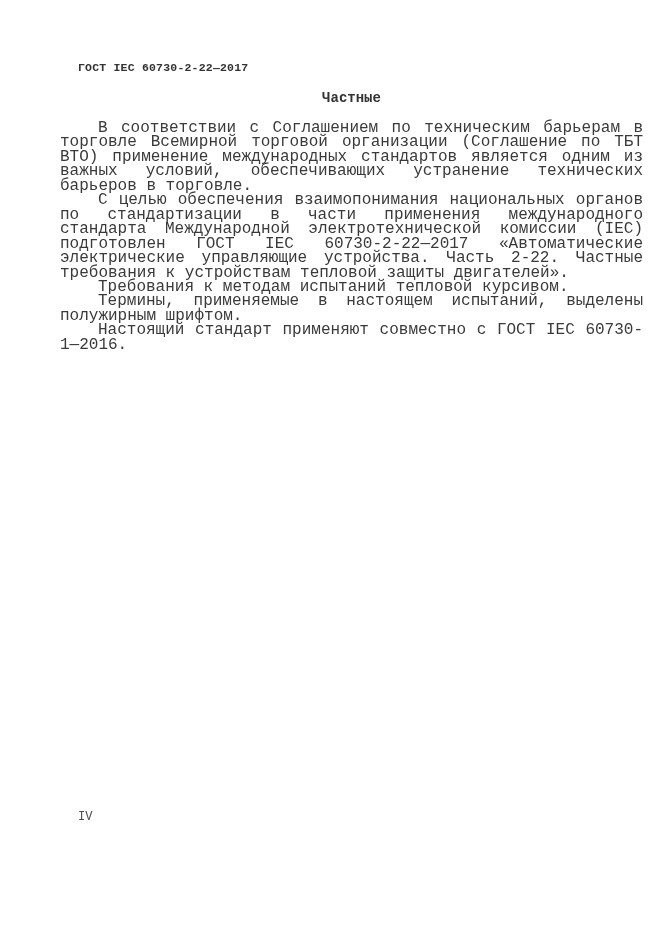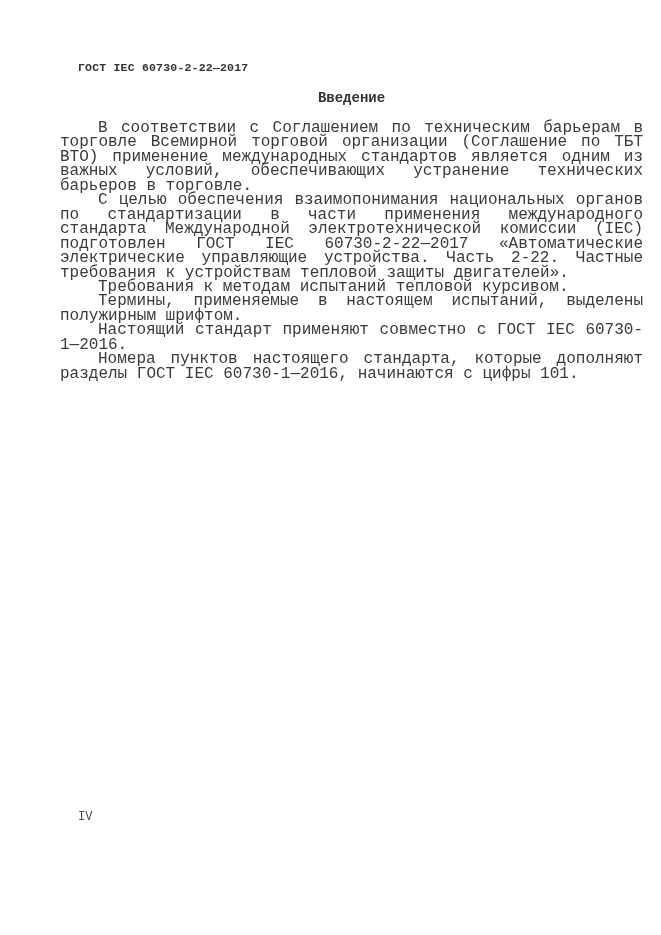--- a/index.html
+++ b/index.html
@@ -57,27 +57,26 @@
   }
 </style>
 </head>
 <body>
 
 <div class="page">
 
   <div class="running-header">ГОСТ IEC 60730-2-22—2017</div>
 
   <div class="content">
-    <h1 class="section-title">Введение</h1>
+    <h1 class="section-title">Частные</h1>
 
     <div class="body-text">
       <p>В соответствии с Соглашением по техническим барьерам в торговле Всемирной торговой организации (Соглашение по ТБТ ВТО) применение международных стандартов является одним из важных условий, обеспечивающих устранение технических барьеров в торговле.</p>
       <p>С целью обеспечения взаимопонимания национальных органов по стандартизации в части применения международного стандарта Международной электротехнической комиссии (IEC) подготовлен ГОСТ IEC 60730-2-22—2017 «Автоматические электрические управляющие устройства. Часть 2-22. Частные требования к устройствам тепловой защиты двигателей».</p>
       <p>Требования к методам испытаний тепловой курсивом.</p>
       <p>Термины, применяемые в настоящем испытаний, выделены полужирным шрифтом.</p>
       <p>Настоящий стандарт применяют совместно с ГОСТ IEC 60730-1—2016.</p>
-      <p>Номера пунктов настоящего стандарта, которые дополняют разделы ГОСТ IEC 60730-1—2016, начинаются с цифры 101.</p>
     </div>
   </div>
 
   <div class="page-number">IV</div>
 
 </div>
 
 </body></html>

